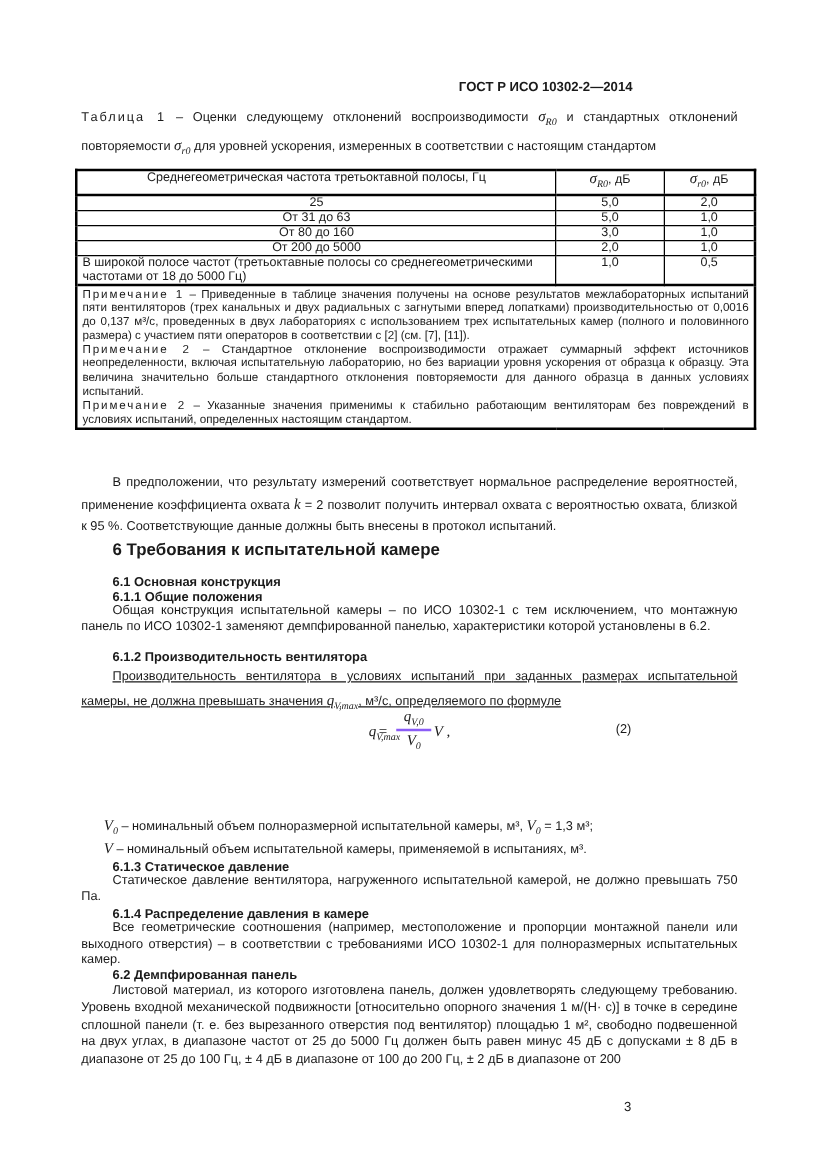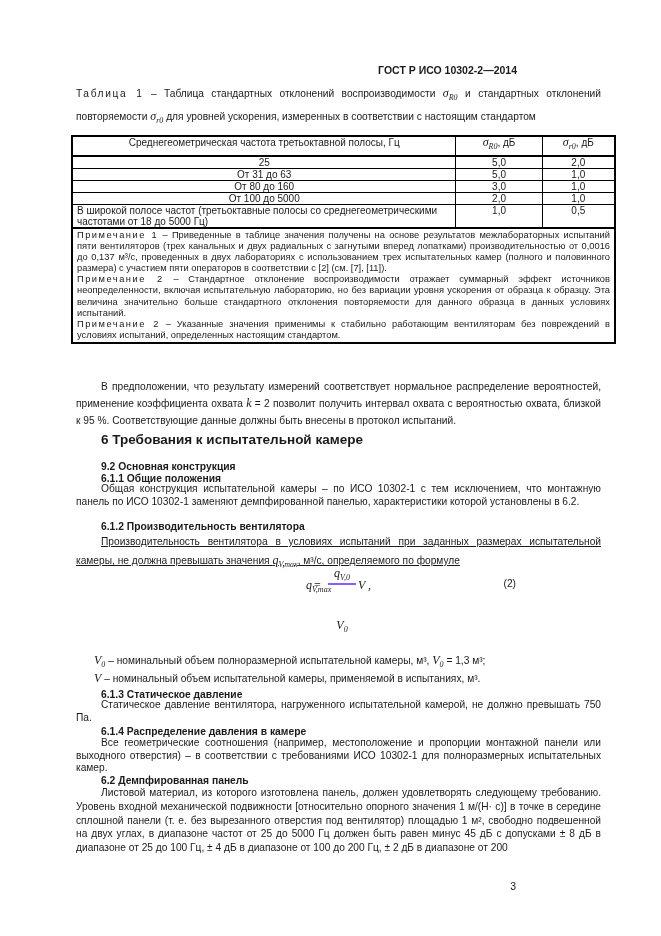--- a/index.html
+++ b/index.html
@@ -1,18 +1,18 @@
 <!DOCTYPE html>
 <html><head>
 <meta charset="utf-8">
 <style>
   html, body { margin: 0; padding: 0; background: #ffffff; }
   body { width: 661px; height: 936px; position: relative; overflow: hidden;
          font-family: "Liberation Sans", sans-serif; color: #1a1a1a; }
-  .page { position: absolute; left: 16px; top: 0; width: 578px; height: 936px; }
+  .page { position: absolute; left: 5px; top: 0; width: 578px; height: 936px; }
   .std-code { position: absolute; right: 77px; top: 64px; font-weight: bold; font-size: 10.5px; }
   .txt { position: absolute; left: 60px; width: 525px; font-size: 10.2px; line-height: 17px; text-align: justify; }
   .ind { text-indent: 25px; }
   .math { font-family: "Liberation Serif", serif; font-style: italic; font-size: 12px; }
   .math sub { font-size: 8px; font-style: italic; }
   .sp { letter-spacing: 1.6px; }
   .caption { top: 84px; line-height: 18px; }
   table.t1 { position: absolute; left: 55px; top: 135px; width: 545px; border-collapse: collapse;
              font-size: 10px; }
   table.t1 td { border: 1px solid #000; padding: 0 4px; line-height: 11px; vertical-align: top; }
@@ -26,34 +26,34 @@
   table.t1 tr td:first-child { border-left: 2px solid #000; }
   table.t1 tr td:last-child { border-right: 2px solid #000; }
   .note-label { letter-spacing: 1.5px; }
   .h-sec { position: absolute; left: 85px; font-weight: bold; font-size: 13.5px; }
   .h-sub { position: absolute; left: 85px; font-weight: bold; font-size: 10.3px; }
   .formula { position: absolute; left: 250px; top: 566px; width: 250px; height: 40px; }
   .formula .lhs { position: absolute; left: 0; top: 12px; margin-left: 40px; }
   .formula .eq { position: absolute; left: 48px; top: 12px; font-family: "Liberation Serif", serif; font-size: 12px; }
   .formula .frac { position: absolute; left: 62px; top: 0; width: 28px; text-align: center; }
   .formula .num { display: block; border-bottom: 2px solid #8b5cf6; padding-bottom: 1px; }
-  .formula .den { display: block; margin-top: 33px; }
+  .formula .den { display: block; }
   .formula .rhs { position: absolute; left: 92px; top: 12px; }
   .eqno { position: absolute; right: 78px; top: 578px; font-size: 10.2px; }
   .pagenum { position: absolute; right: 78px; top: 880px; font-size: 10.5px; }
 </style>
 </head>
 <body>
 
 <div class="page">
 
   <div class="std-code">ГОСТ Р ИСО 10302-2—2014</div>
 
   <div class="txt caption">
-    <span class="sp">Таблица 1</span><span> – Таблица стандартных отклонений воспроизводимости </span><span class="math"><span>σ</span><sub>R0</sub></span><span> и стандартных отклонений повторяемости </span><span class="math"><span>σ</span><sub>r0</sub></span><span> для уровней ускорения, измеренных в соответствии с настоящим стандартом</span>
+    <span class="sp">Таблица 1</span><span> – Оценки следующему отклонений воспроизводимости </span><span class="math"><span>σ</span><sub>R0</sub></span><span> и стандартных отклонений повторяемости </span><span class="math"><span>σ</span><sub>r0</sub></span><span> для уровней ускорения, измеренных в соответствии с настоящим стандартом</span>
   </div>
 
   <table class="t1">
     <tbody>
         <tr class="hdr">
       <td class="c c1">Среднегеометрическая частота третьоктавной полосы, Гц</td>
       <td class="c c2"><span class="math"><span>σ</span><sub>R0</sub></span><span>, дБ</span></td>
       <td class="c c3"><span class="math"><span>σ</span><sub>r0</sub></span><span>, дБ</span></td>
     </tr>
     <tr>
@@ -65,21 +65,21 @@
       <td class="c">От 31 до 63</td>
       <td class="c">5,0</td>
       <td class="c">1,0</td>
     </tr>
     <tr>
       <td class="c">От 80  до 160</td>
       <td class="c">3,0</td>
       <td class="c">1,0</td>
     </tr>
     <tr>
-      <td class="c">От 100 до 5000</td>
+      <td class="c">От 200 до 5000</td>
       <td class="c">2,0</td>
       <td class="c">1,0</td>
     </tr>
     <tr>
       <td style="text-align:left;">В широкой полосе частот (третьоктавные полосы со среднегеометрическими частотами от 18 до 5000 Гц)</td>
       <td class="c">1,0</td>
       <td class="c">0,5</td>
     </tr>
     <tr class="notes">
       <td colspan="3">
@@ -90,21 +90,21 @@
     </tr>
   </tbody>
     </table>
 
   <div class="txt ind" style="top:378px;">
     <span>В предположении, что результату измерений соответствует нормальное распределение вероятностей, применение коэффициента охвата </span><span class="math">k</span><span> = 2 позволит получить интервал охвата с вероятностью охвата, близкой к 95 %. Соответствующие данные должны быть внесены в протокол испытаний.</span>
   </div>
 
   <div class="h-sec" style="top:432px;">6 Требования к испытательной камере</div>
 
-  <div class="h-sub" style="top:461px;">9.2 Основная конструкция</div>
+  <div class="h-sub" style="top:461px;">6.1 Основная конструкция</div>
   <div class="h-sub" style="top:473px;">6.1.1 Общие положения</div>
   <div class="txt ind" style="top:483px; line-height:12.5px;">Общая конструкция испытательной камеры – по ИСО 10302-1 с тем исключением, что монтажную панель по ИСО 10302-1 заменяют демпфированной панелью, характеристики которой установлены в 6.2.</div>
 
   <div class="h-sub" style="top:521px;">6.1.2 Производительность вентилятора</div>
   <div class="txt ind" style="top:533px; line-height:18px;text-decoration:underline;">
     <span>Производительность вентилятора в условиях испытаний при заданных размерах испытательной камеры, не должна превышать значения </span><span class="math"><span>q</span><sub>V,max</sub></span><span>, м³/с, определяемого по формуле</span>
   </div>
 
   <div class="formula">
     <span class="lhs math"><span>q</span><sub>V,max</sub></span>

